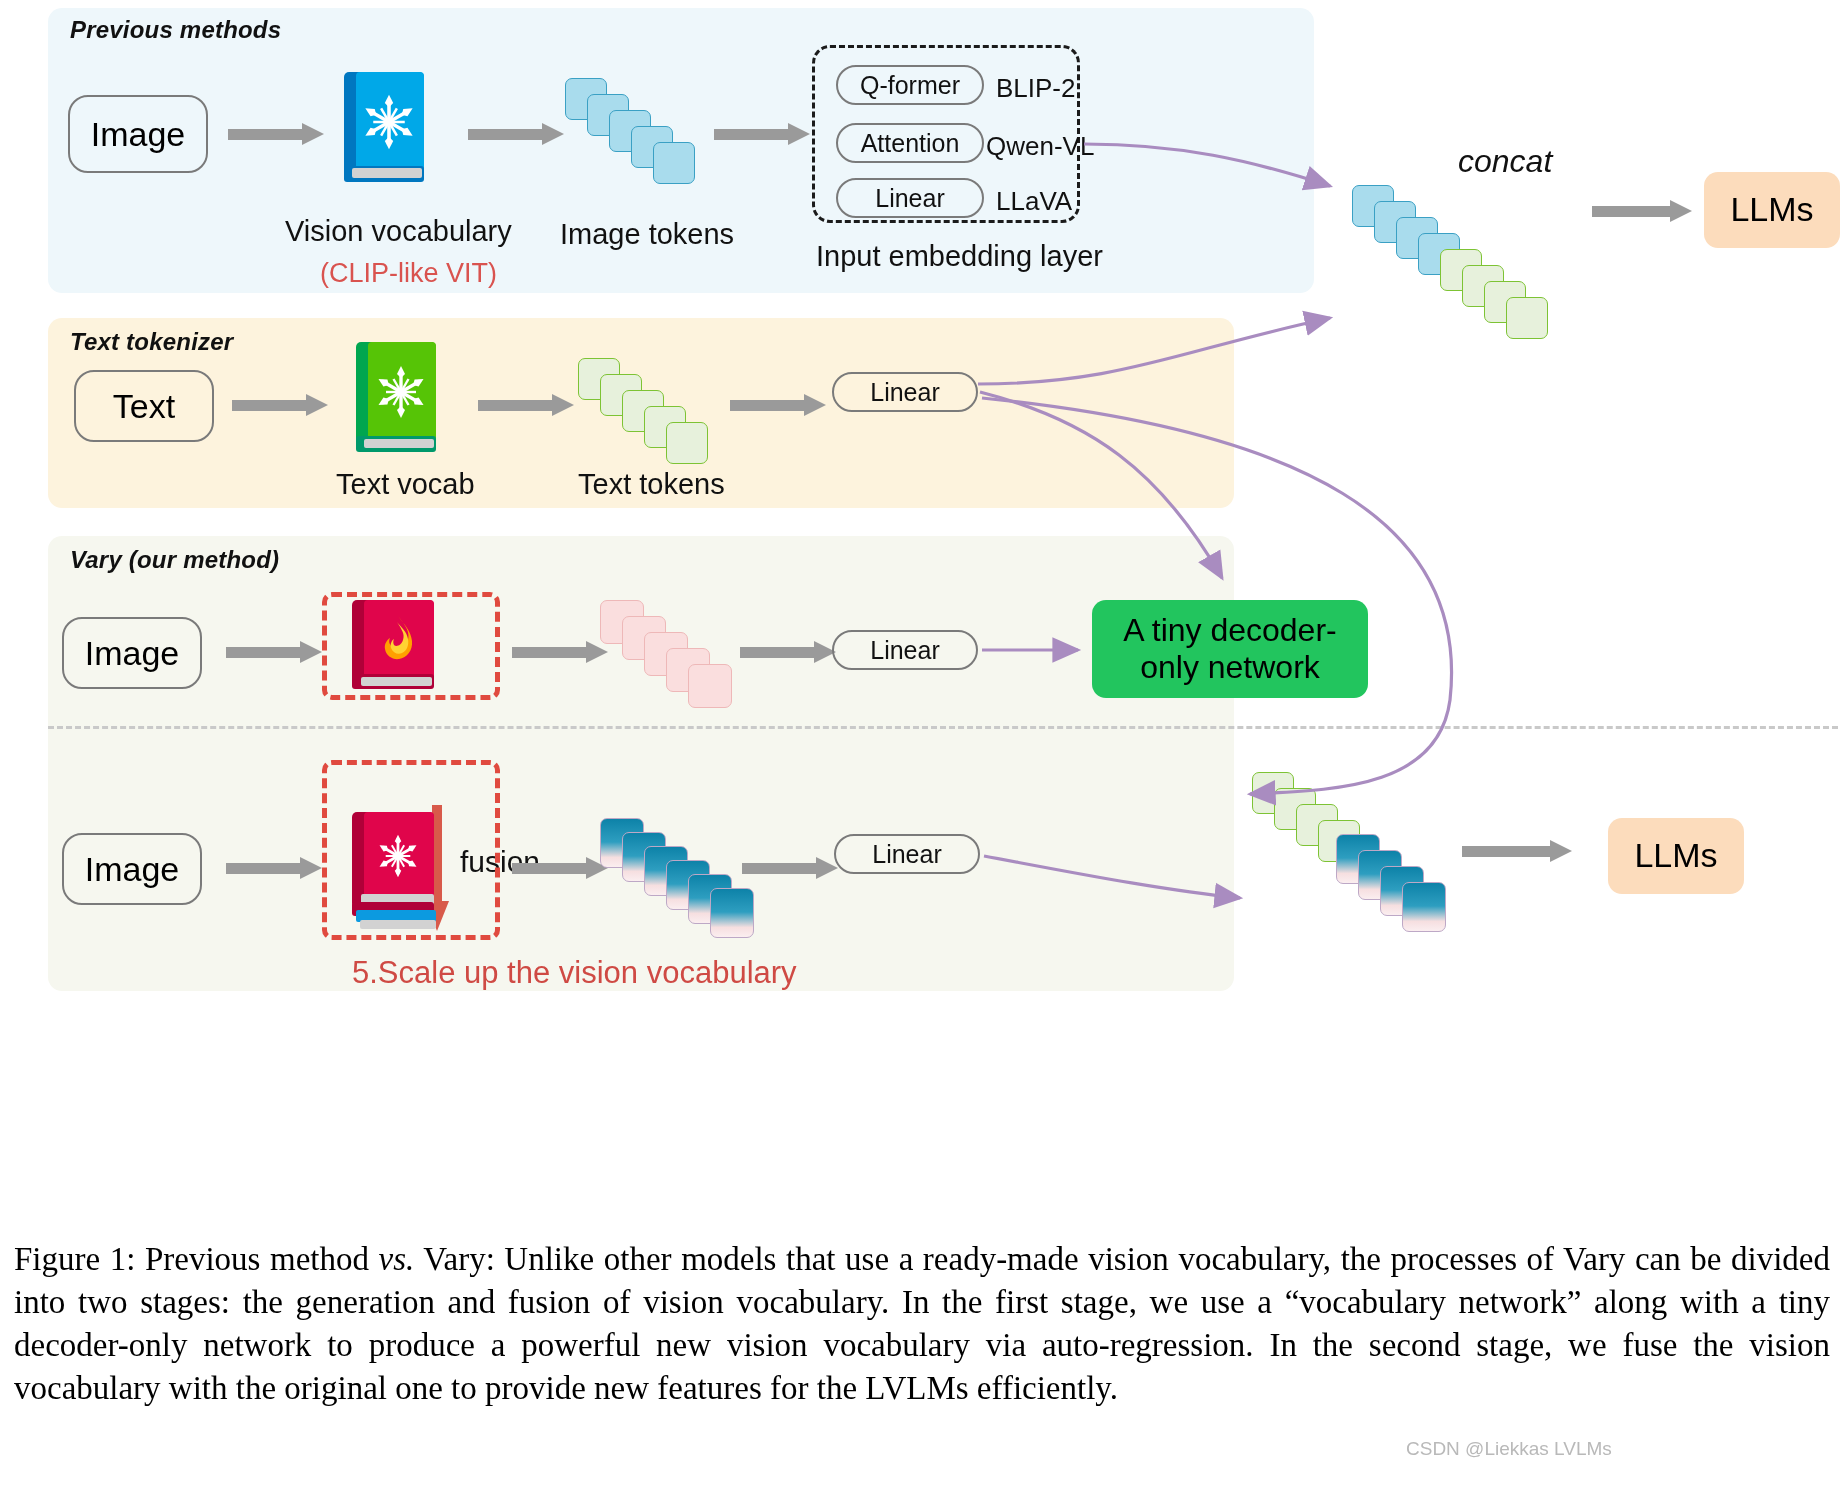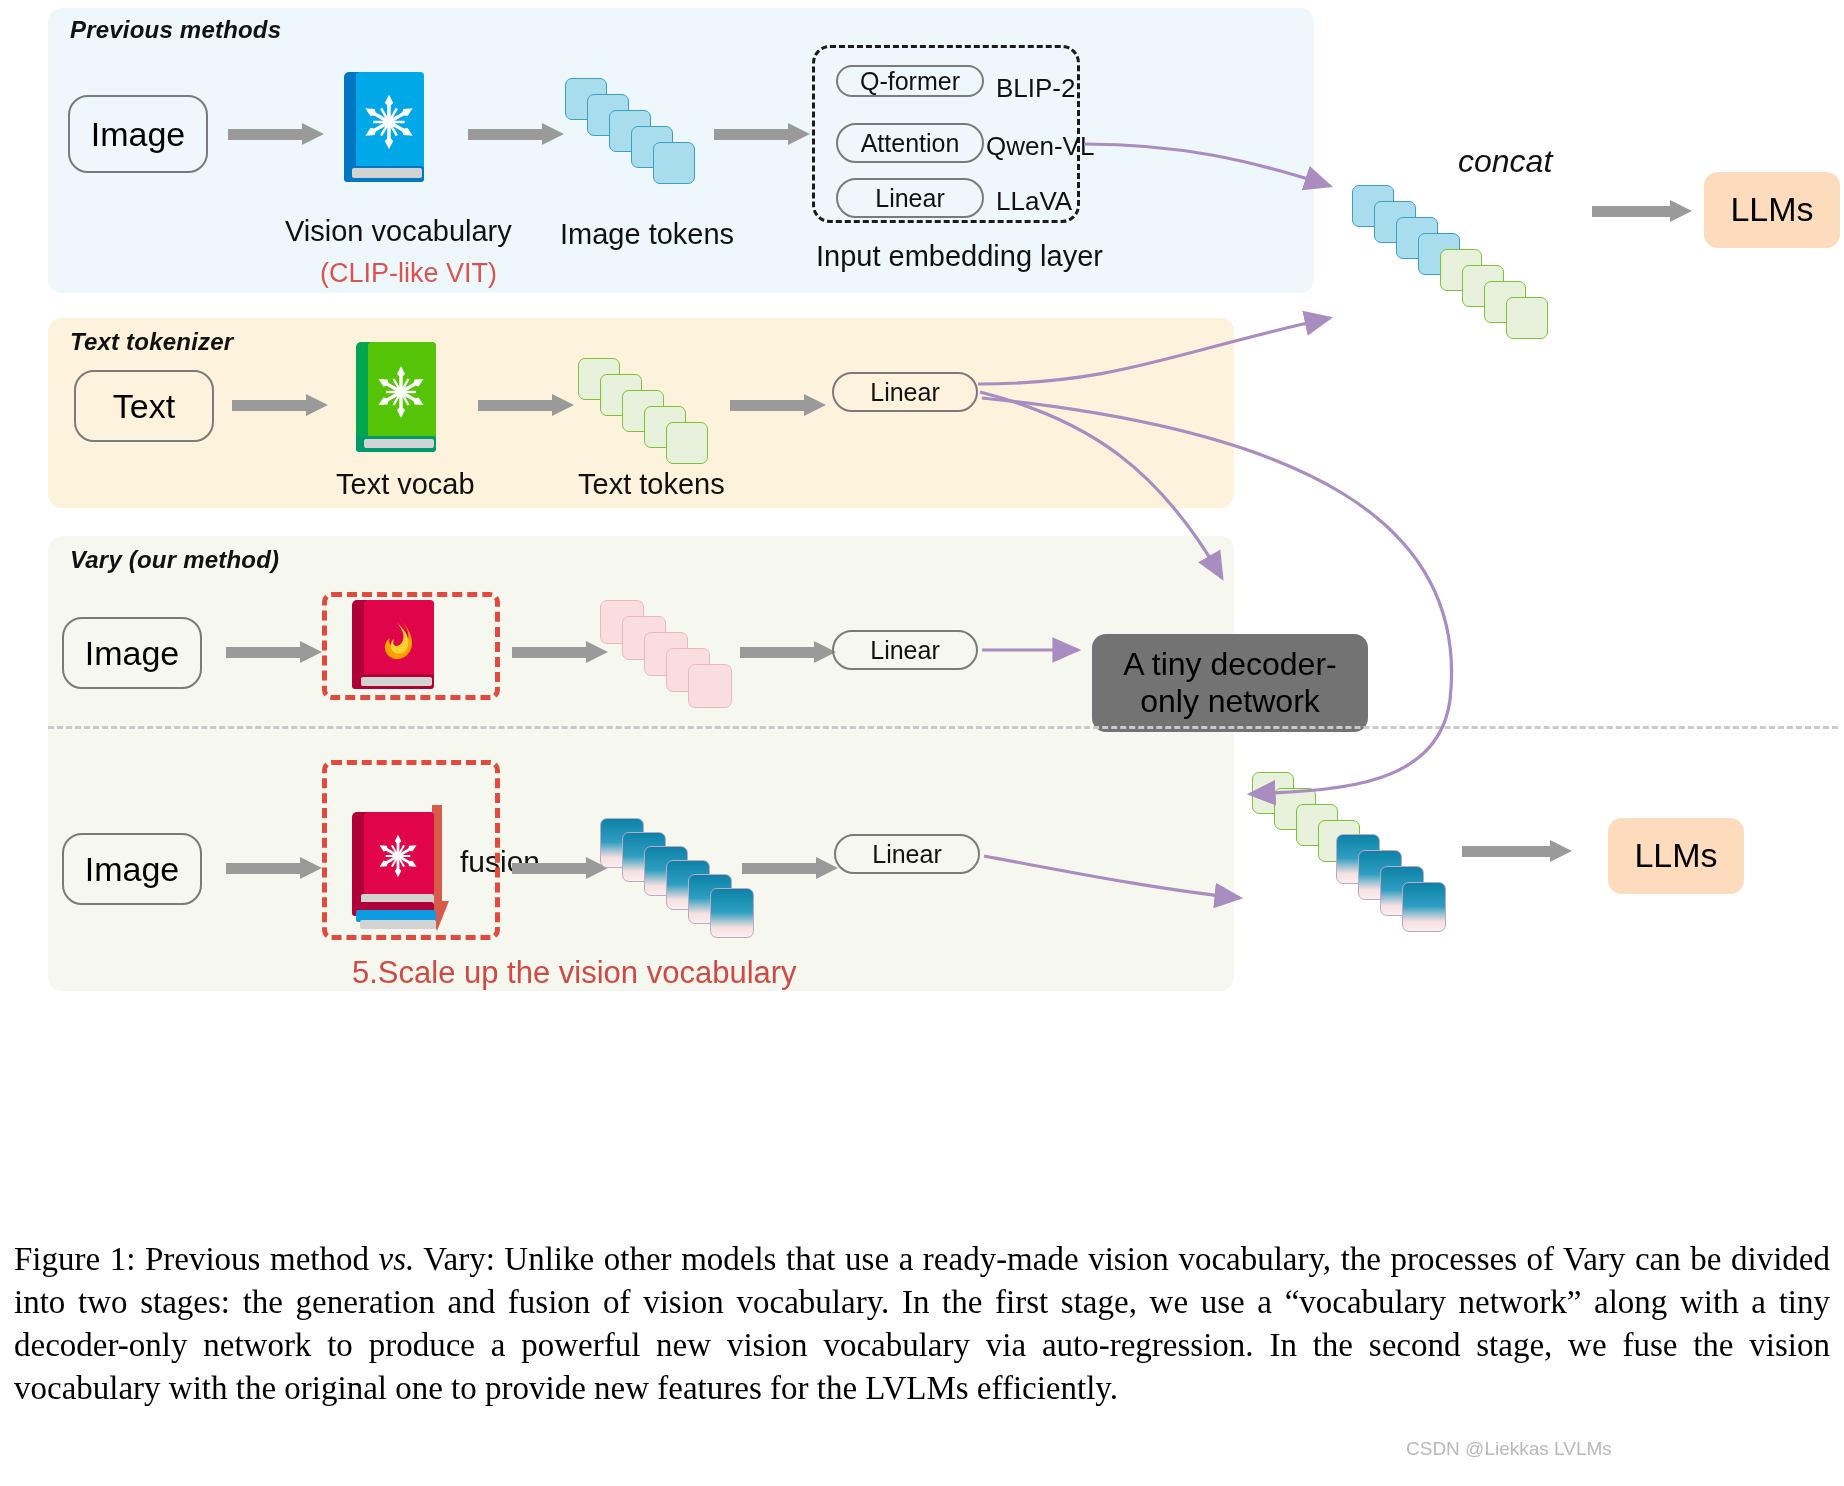--- a/index.html
+++ b/index.html
@@ -37,21 +37,21 @@
     background:#ffffff00; display:flex; align-items:center; justify-content:center;
     font-size:25px; color:#111;
   }
 
   
   .solidbox {
     position:absolute; border-radius:14px; display:flex; align-items:center;
     justify-content:center; text-align:center; font-size:34px; line-height:1.15;
   }
   .llm { background:#fcdcbc; }
-  .decoder { background:#737373; font-size:32px;margin-top:34px; }
+  .decoder { background:#22c55e; font-size:32px; }
 
   
   .garrow { position:absolute; height:22px; }
   .garrow .shaft { position:absolute; left:0; top:6px; height:11px; background:#9a9a9a; }
   .garrow .head {
     position:absolute; top:0; width:0; height:0;
     border-top:11px solid transparent; border-bottom:11px solid transparent;
     border-left:22px solid #9a9a9a;
   }
 
@@ -175,21 +175,21 @@
   </div>
   <div class="lbl" style="left:560px; top:218px;">Image tokens</div>
 
   <div class="garrow" style="left:714px; top:123px; width:96px;">
     <div class="shaft" style="width:74px;"></div>
       <div class="head" style="left:74px;"></div>
   </div>
 
   <div class="dashbox" style="left:812px; top:45px; width:268px; height:178px;"></div>
 
-  <div class="pill" style="left:836px; top:65px; width:148px; height:32px;text-align:right;">
+  <div class="pill" style="left:836px; top:65px; width:148px; height:40px;text-align:right;">
     <span>Q-former</span>
   </div>
   <div class="lbl small" style="left:996px; top:73px;">BLIP-2</div>
 
   <div class="pill" style="left:836px; top:123px; width:148px; height:40px;">
     <span>Attention</span>
   </div>
   <div class="lbl small" style="left:986px; top:131px;">Qwen-VL</div>
 
   <div class="pill" style="left:836px; top:178px; width:148px; height:40px;">

